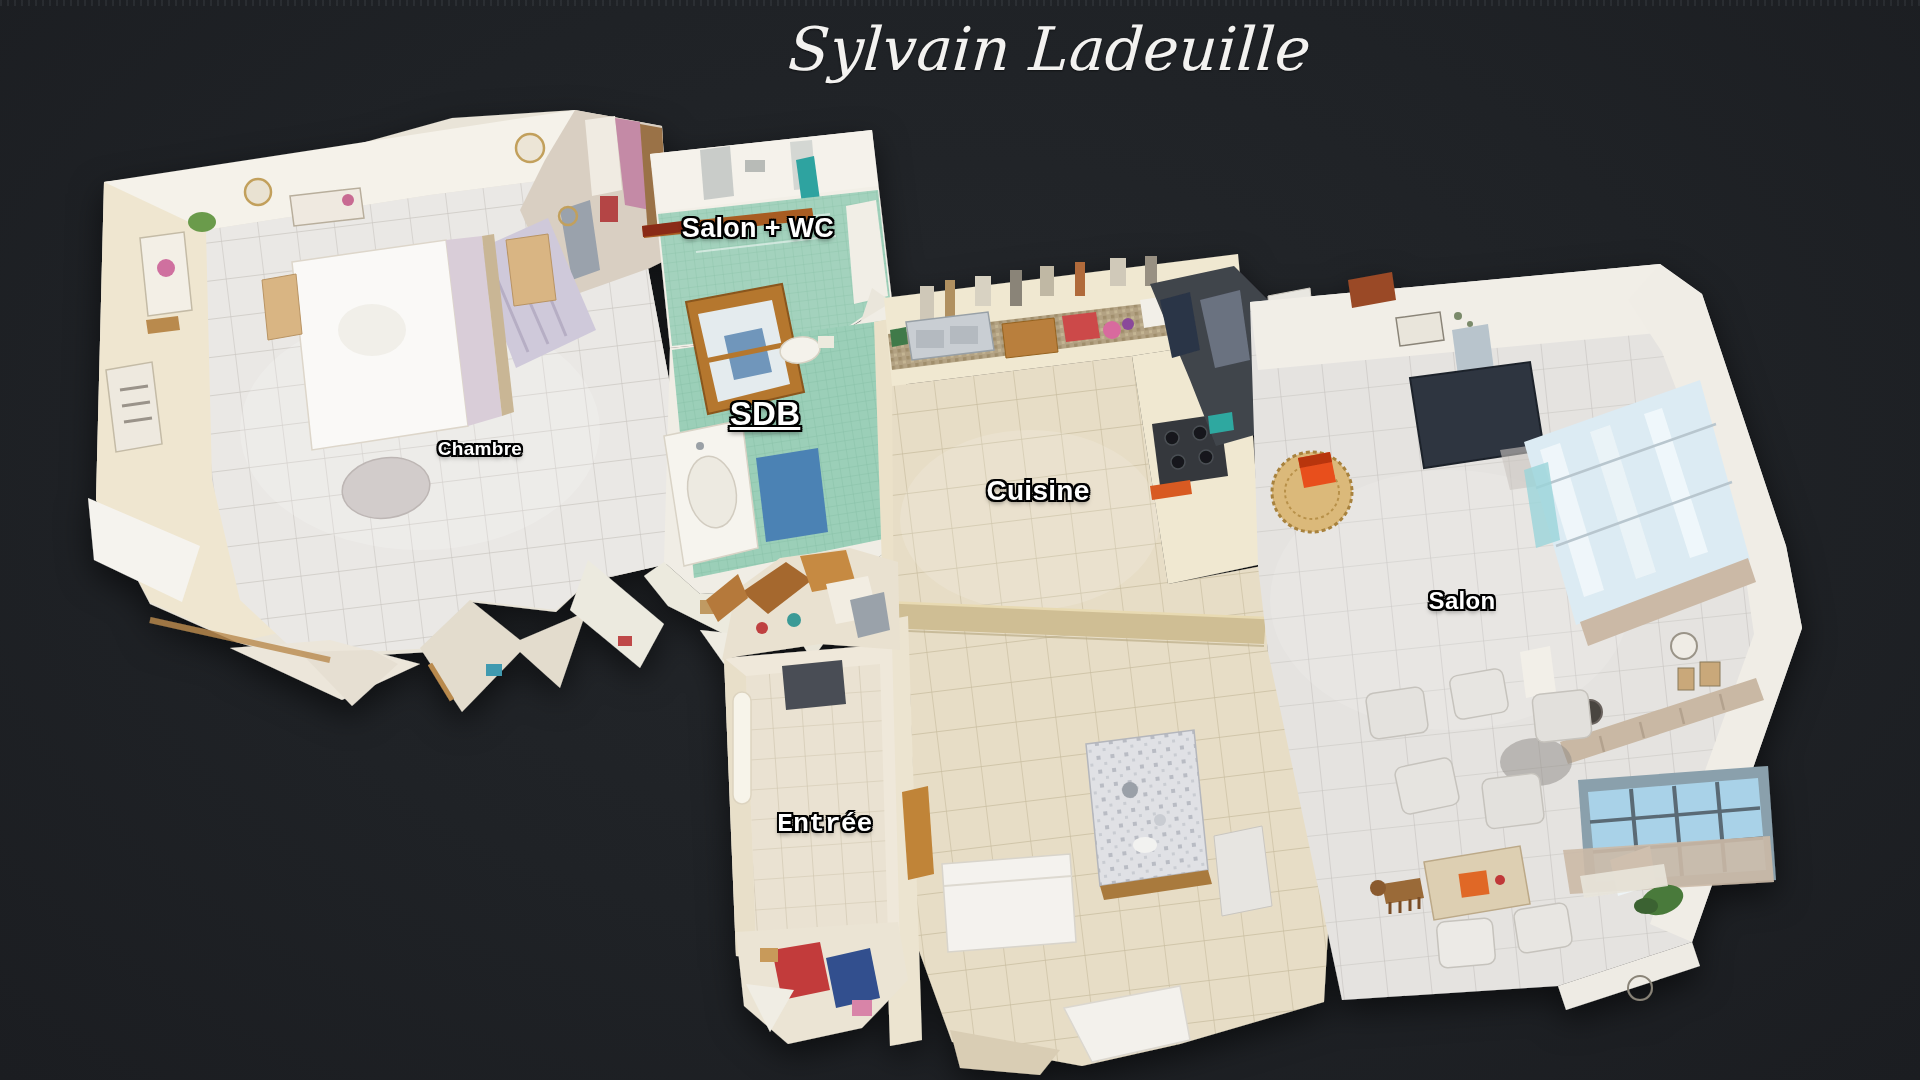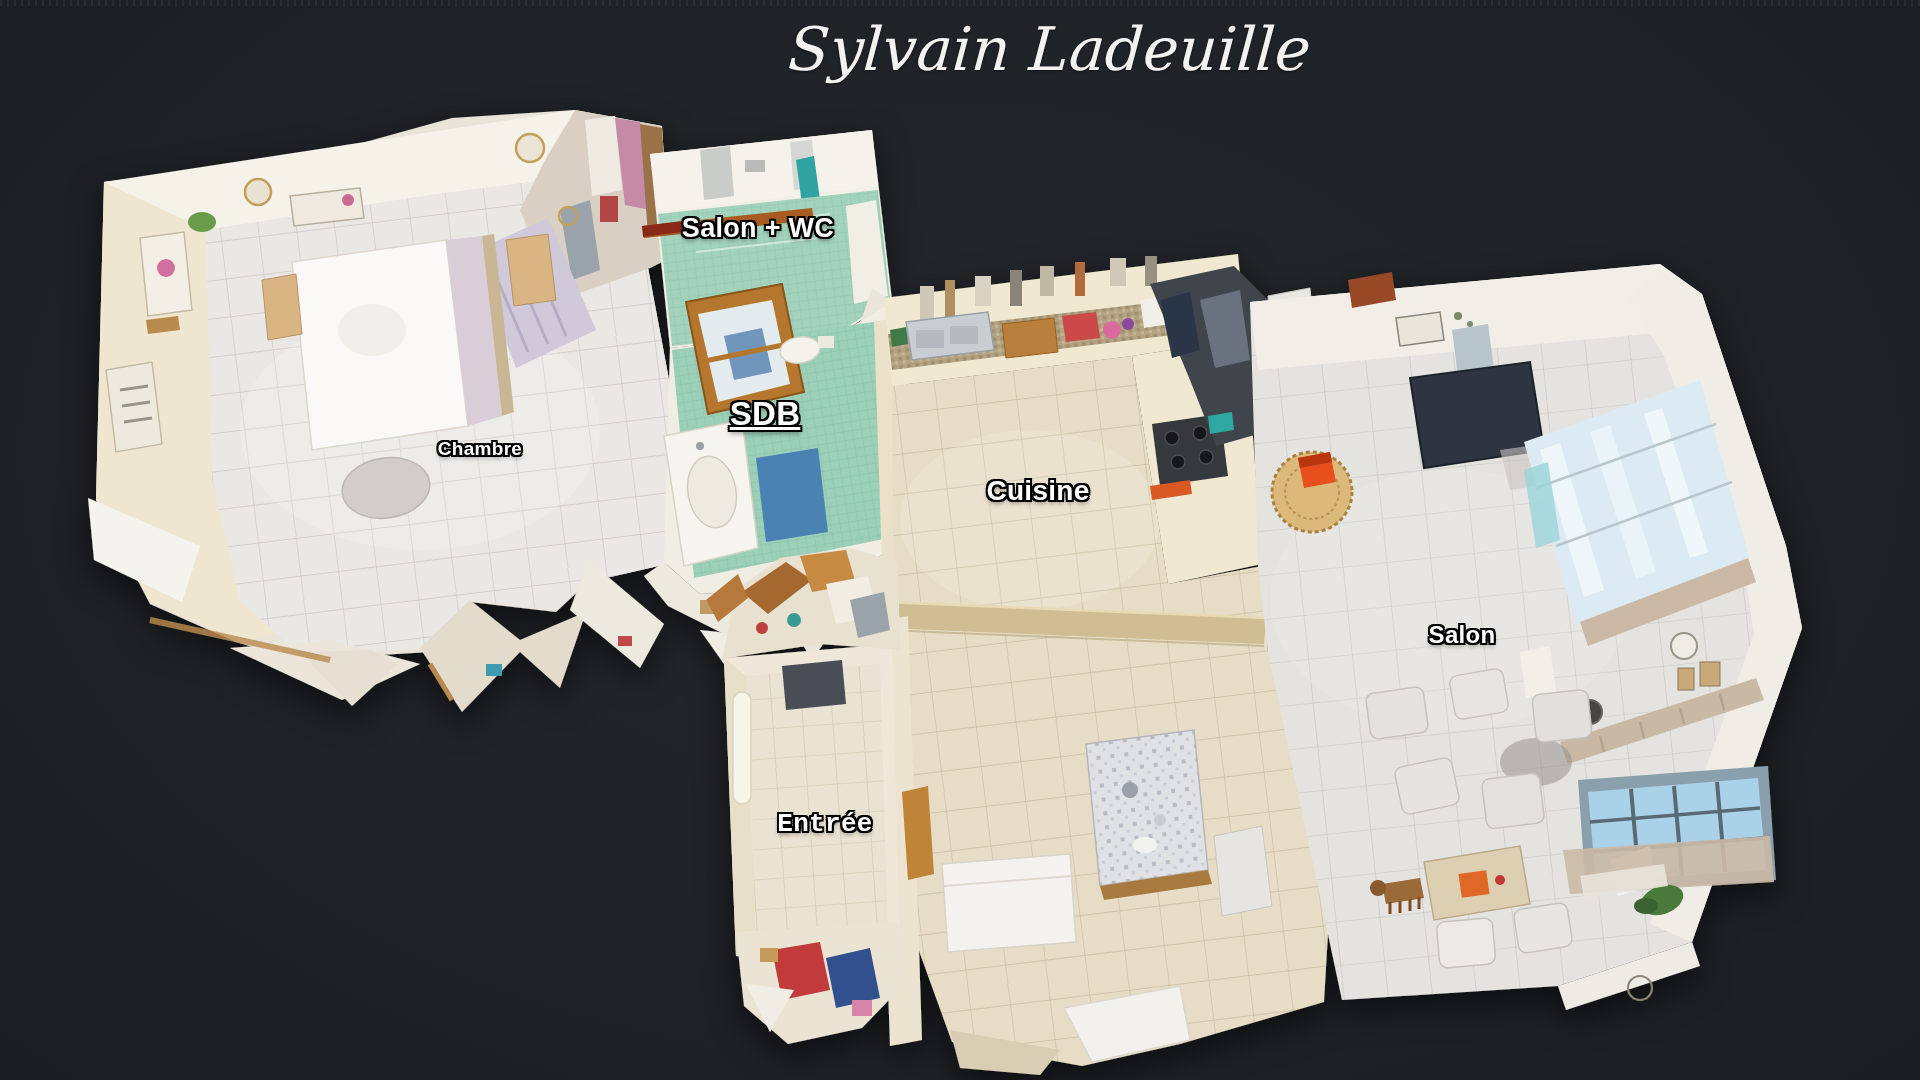--- a/index.html
+++ b/index.html
@@ -37,21 +37,21 @@
     color:#ffffff;white-space:nowrap;letter-spacing:.3px;
     text-shadow:
       -2px -2px 0 #000, 2px -2px 0 #000, -2px 2px 0 #000, 2px 2px 0 #000,
       -2px 0 0 #000, 2px 0 0 #000, 0 -2px 0 #000, 0 2px 0 #000,
       0 3px 5px rgba(0,0,0,.55);
   }
   #lbl-chambre{left:470px;top:449px;font-size:19px;margin-left:10px;}
   #lbl-douche {left:758px;top:228px;font-size:27px;}
   #lbl-sdb    {left:765px;top:414px;font-size:33px;text-decoration:underline;}
   #lbl-cuisine{left:1038px;top:491px;font-size:28px;}
-  #lbl-salon  {left:1462px;top:635px;font-size:24px;}
+  #lbl-salon  {left:1462px;top:601px;font-size:24px;}
   #lbl-entree {left:825px;top:824px;font-size:26px;font-family:Liberation Mono, monospace;}
 </style>
 </head>
 <body>
 
 <div id="stage">
   <div id="top-texture"></div>
 
   <div id="signature">Sylvain Ladeuille</div>
 

